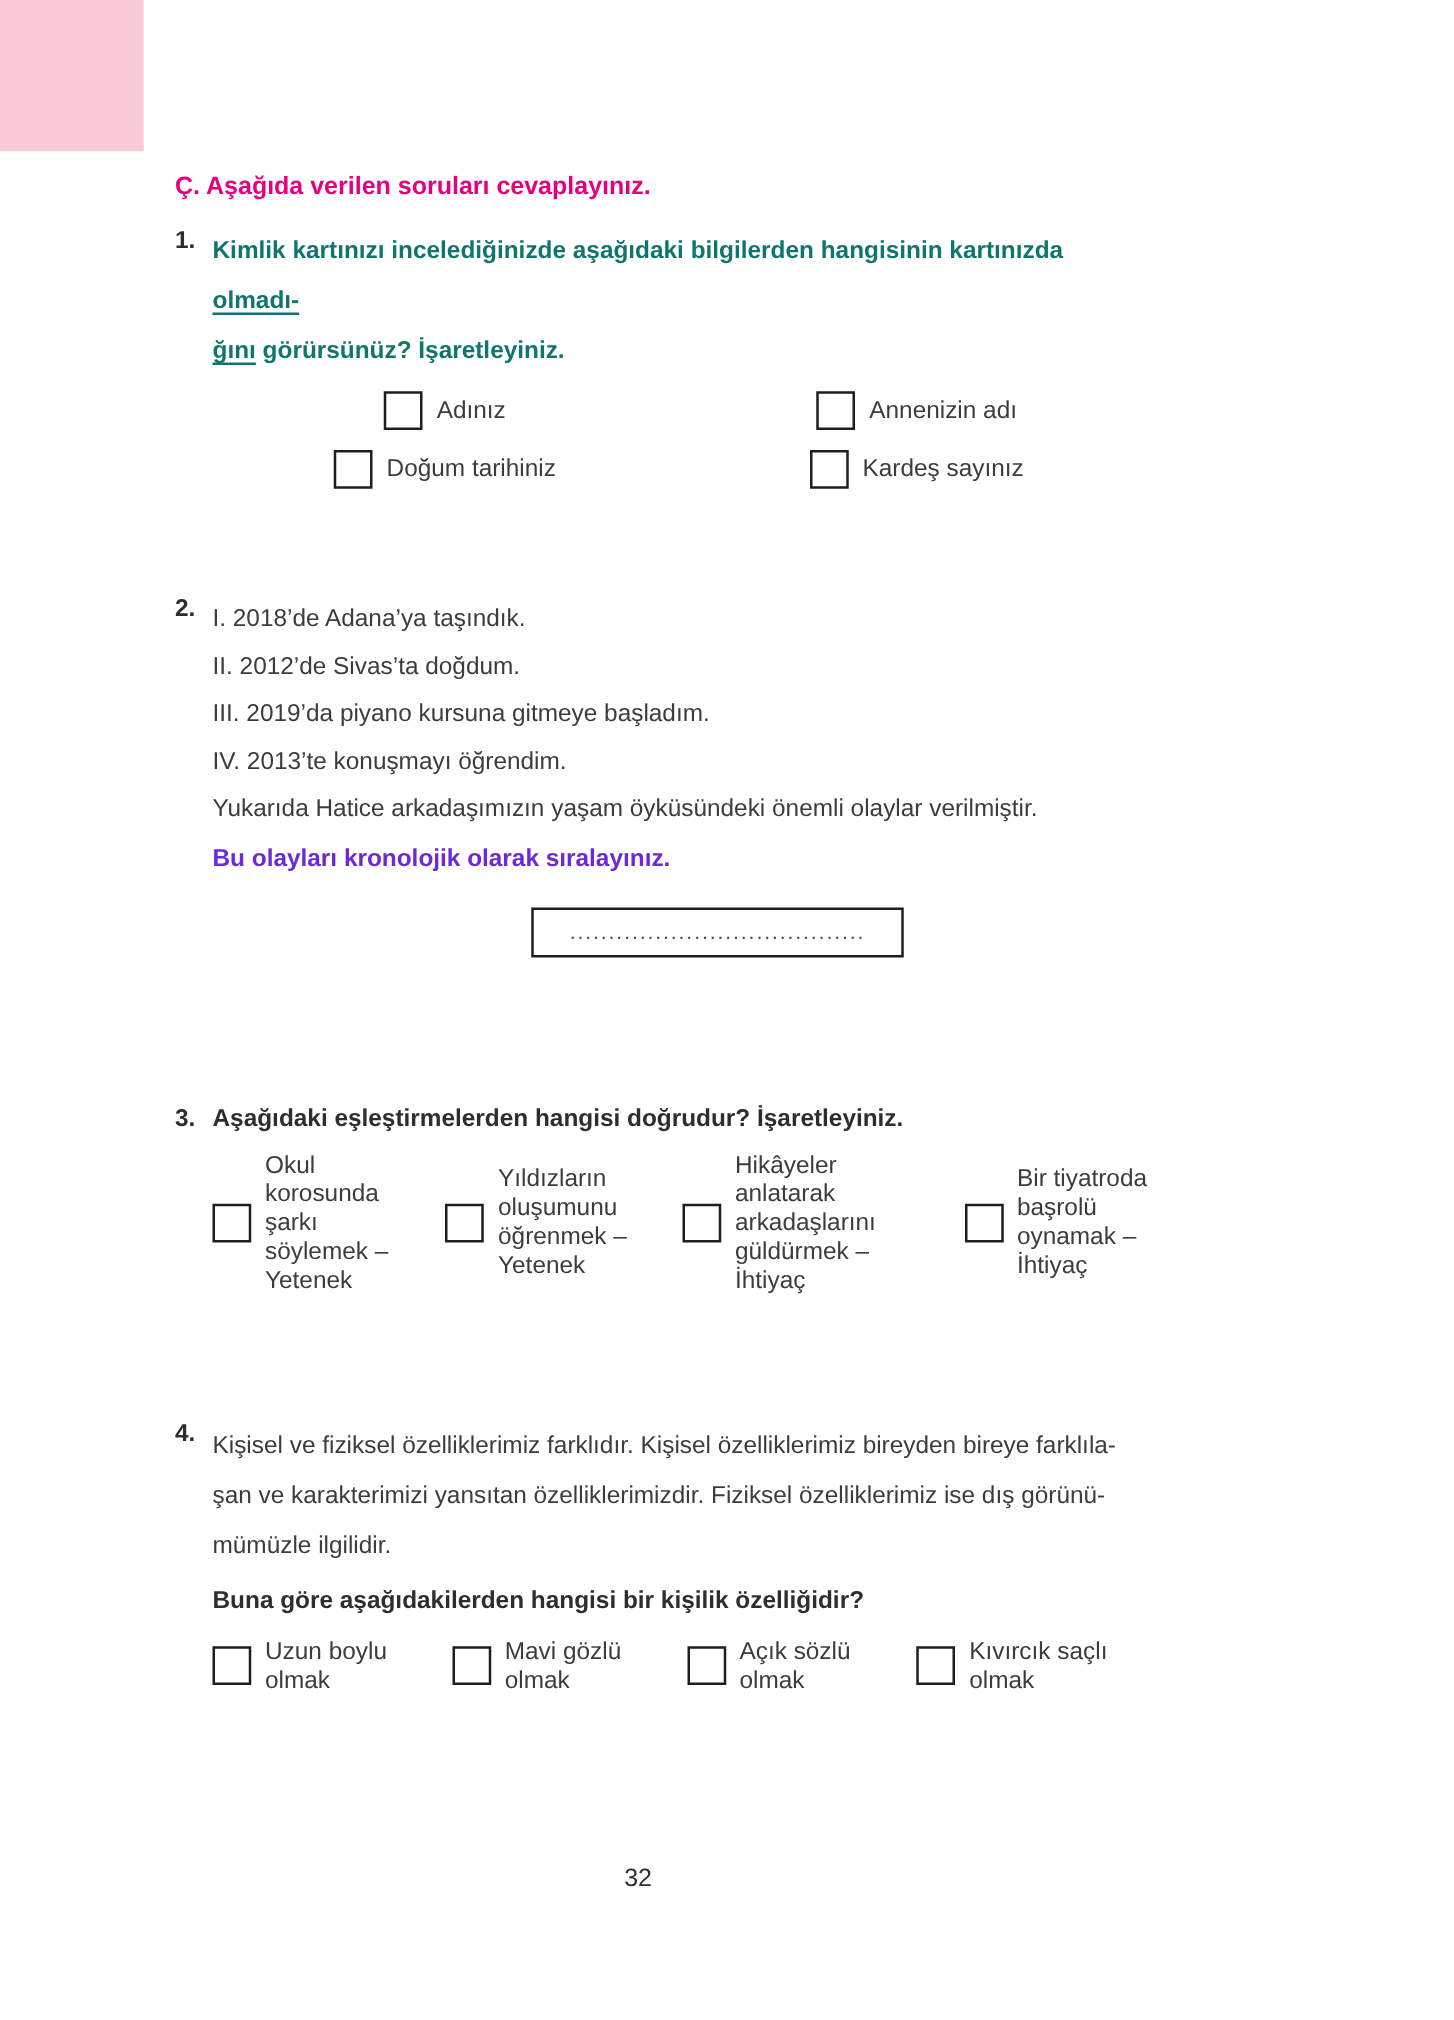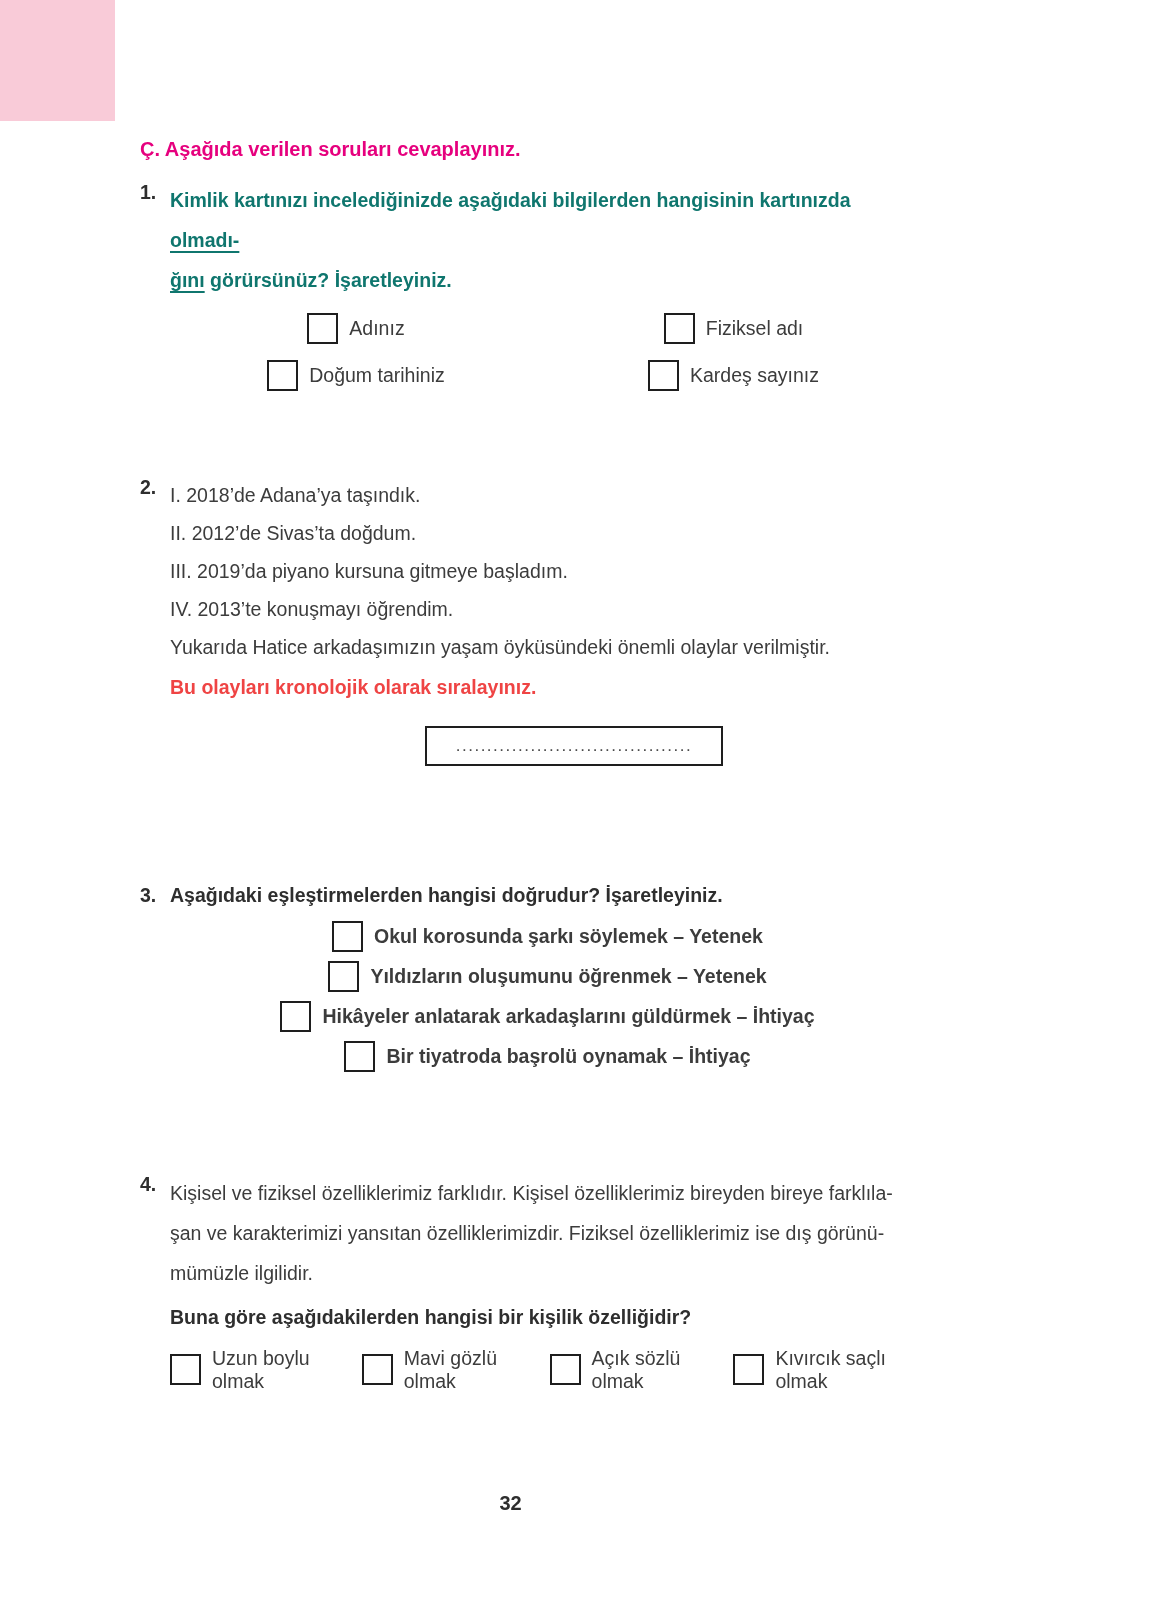--- a/index.html
+++ b/index.html
@@ -68,53 +68,53 @@
     height: 31px;
     flex: 0 0 31px;
     border: 2px solid #1e1e1e;
     background: #ffffff;
   }
   .opt-label { color: #3c3c3c; }
   .q2 { margin-top: 84px; }
   .q2 .line { line-height: 38px; }
   .q2 .bold-line {
     font-weight: 700;
-    color: #ef4444;
+    color: #6d28d9;
     line-height: 38px;
     margin-top: 2px;
   }
   .answer-box {
     margin: 20px 0 0 255px;
     width: 298px;
     height: 40px;
     border: 2px solid #1e1e1e;
     display: flex;
     align-items: center;
     justify-content: center;
     color: #4a4a4a;
     letter-spacing: 1.5px;
     font-size: 17px;
   }
   .q3 { margin-top: 118px; }
   .q3 .q-title, .q4 .q-title {
     font-weight: 700;
     color: #2e2e2e;
   }
-  .q3 .opts { margin-top: 14px; display: flex; flex-direction: column; gap: 8px; font-weight: bold; }
+  .q3 .opts { margin-top: 14px; display: flex; flex-direction: row; gap: 22px; }
   .q4 { margin-top: 100px; }
   .q4 .para .line { line-height: 40px; }
   .q4 .q-title { margin-top: 4px; line-height: 40px; }
   .q4 .opts { margin-top: 10px; display: flex; gap: 12px; }
   .page-number {
     position: absolute;
     top: 1492px;
     left: 0;
     width: 1021px;
     text-align: center;
-    font-weight: 700;
+    font-weight: 400;
     font-size: 20px;
     color: #2e2e2e;
   }
 </style>
 </head>
 <body>
 
 <div class="corner-block"></div>
 
 <div class="content">
@@ -125,21 +125,21 @@
     <div class="qnum">1.</div>
     <div class="qbody">
       <div class="q-bold-text"><span>Kimlik kartınızı incelediğinizde aşağıdaki bilgilerden hangisinin kartınızda </span><span class="uline">olmadı-</span><br><span class="uline">ğını</span><span> görürsünüz? İşaretleyiniz.</span></div>
       <div class="opt-grid">
         <div class="opt-row">
           <span class="checkbox"></span>
           <span class="opt-label">Adınız</span>
         </div>
         <div class="opt-row">
           <span class="checkbox"></span>
-          <span class="opt-label">Fiziksel adı</span>
+          <span class="opt-label">Annenizin adı</span>
         </div>
         <div class="opt-row">
           <span class="checkbox"></span>
           <span class="opt-label">Doğum tarihiniz</span>
         </div>
         <div class="opt-row">
           <span class="checkbox"></span>
           <span class="opt-label">Kardeş sayınız</span>
         </div>
       </div>

